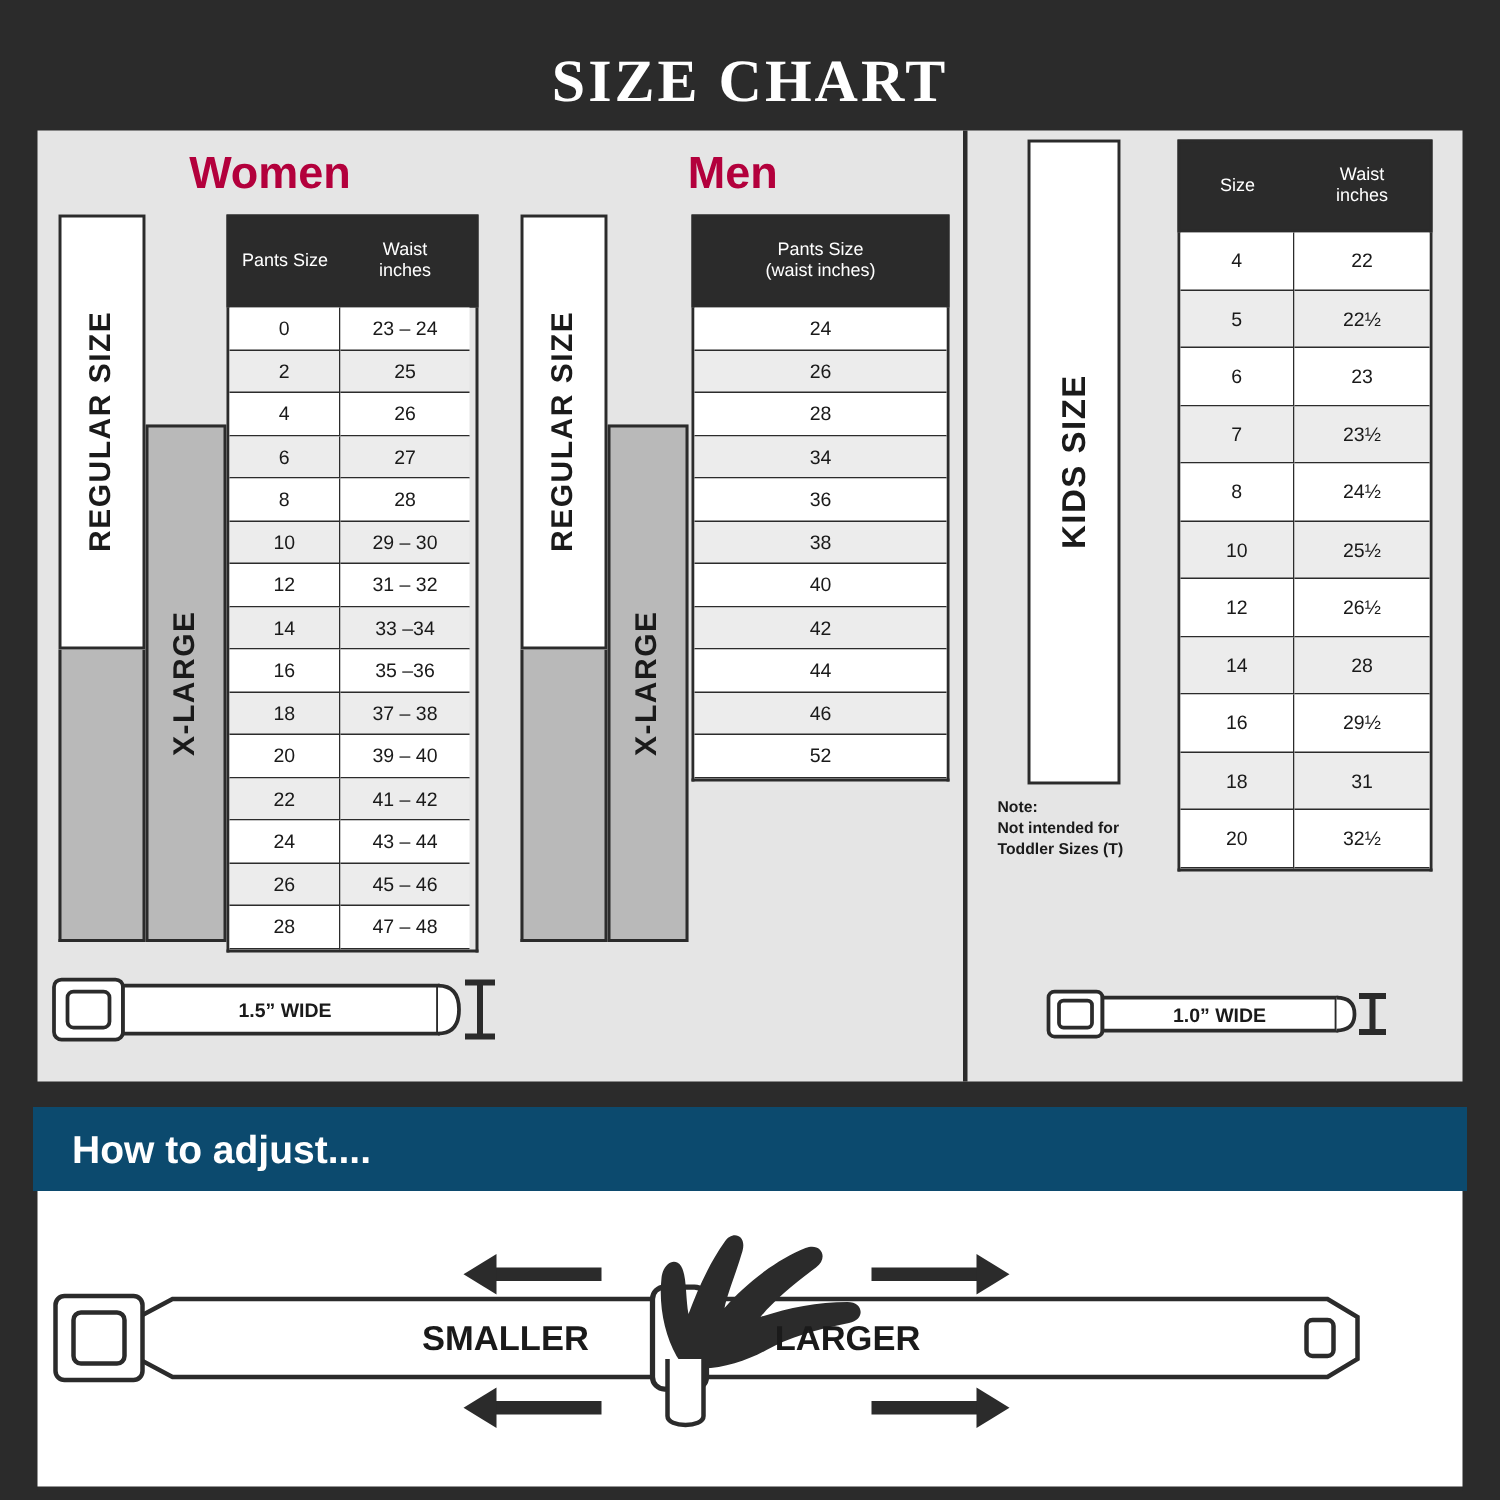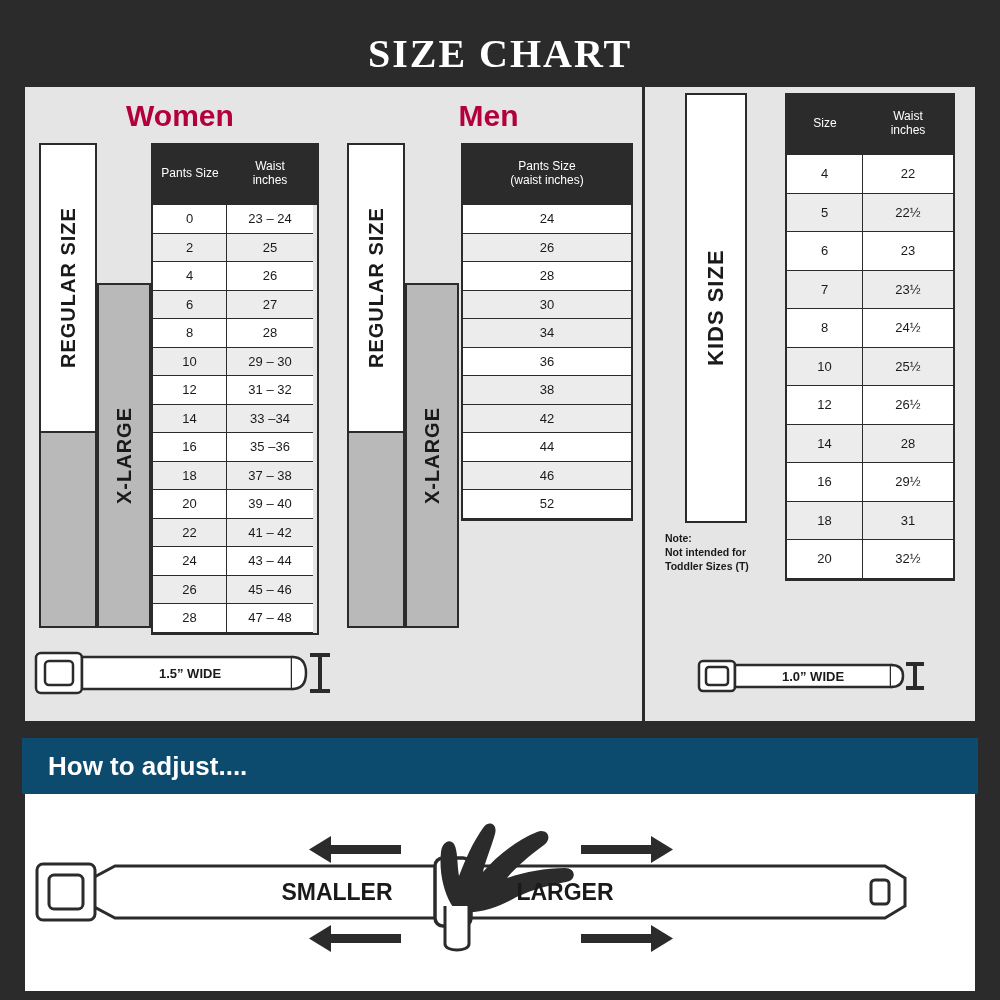--- a/index.html
+++ b/index.html
@@ -322,30 +322,30 @@
               <div class="row">
                 <div class="cell">24</div>
               </div>
               <div class="row alt">
                 <div class="cell">26</div>
               </div>
               <div class="row">
                 <div class="cell">28</div>
               </div>
               <div class="row alt">
-                <div class="cell">30</div>
-              </div>
-              <div class="row alt">
                 <div class="cell">34</div>
               </div>
               <div class="row">
                 <div class="cell">36</div>
               </div>
               <div class="row alt">
                 <div class="cell">38</div>
+              </div>
+              <div class="row">
+                <div class="cell">40</div>
               </div>
               <div class="row alt">
                 <div class="cell">42</div>
               </div>
               <div class="row">
                 <div class="cell">44</div>
               </div>
               <div class="row alt">
                 <div class="cell">46</div>
               </div>

